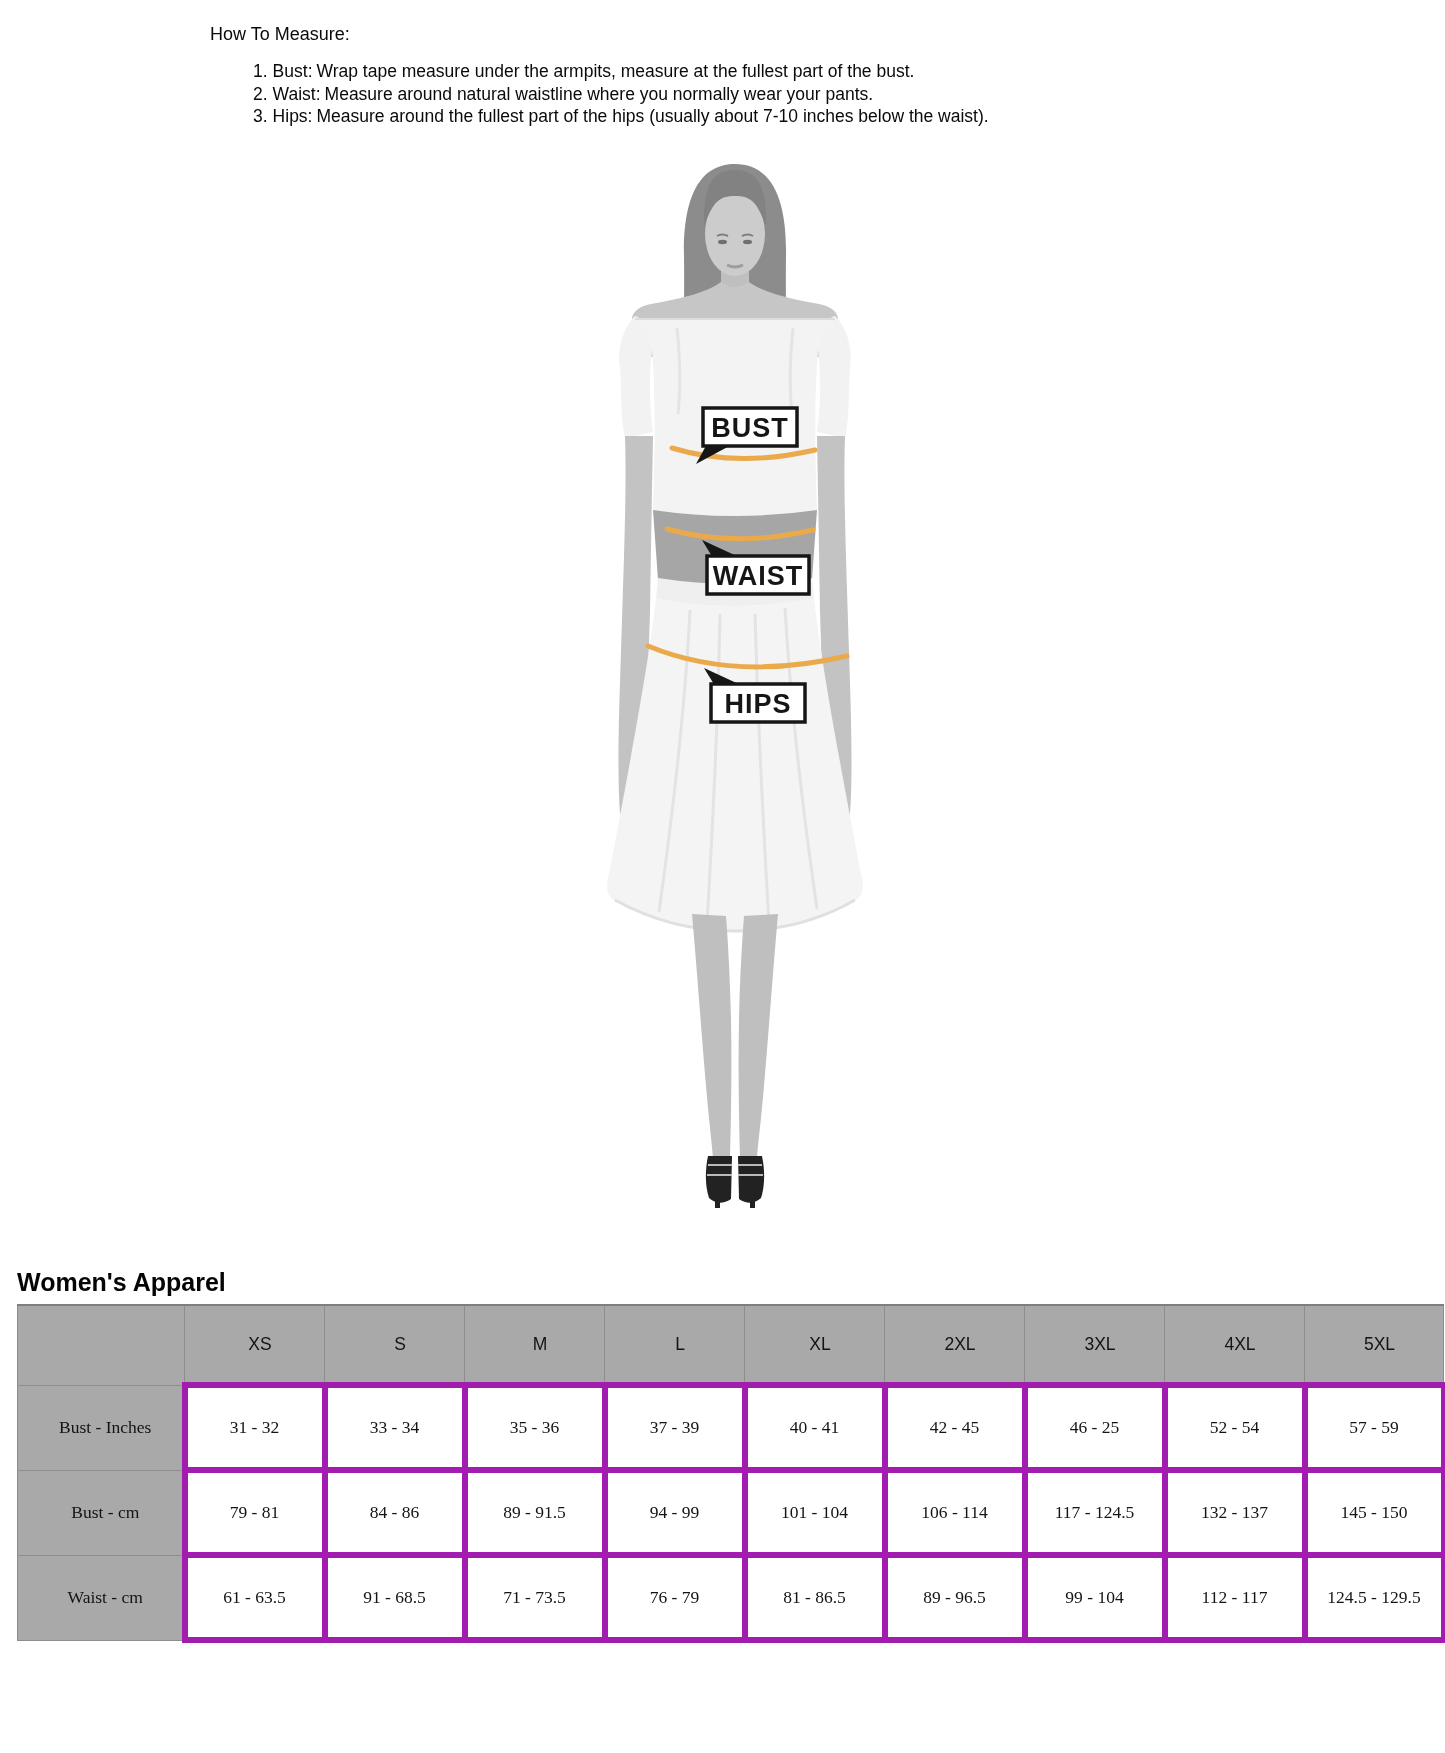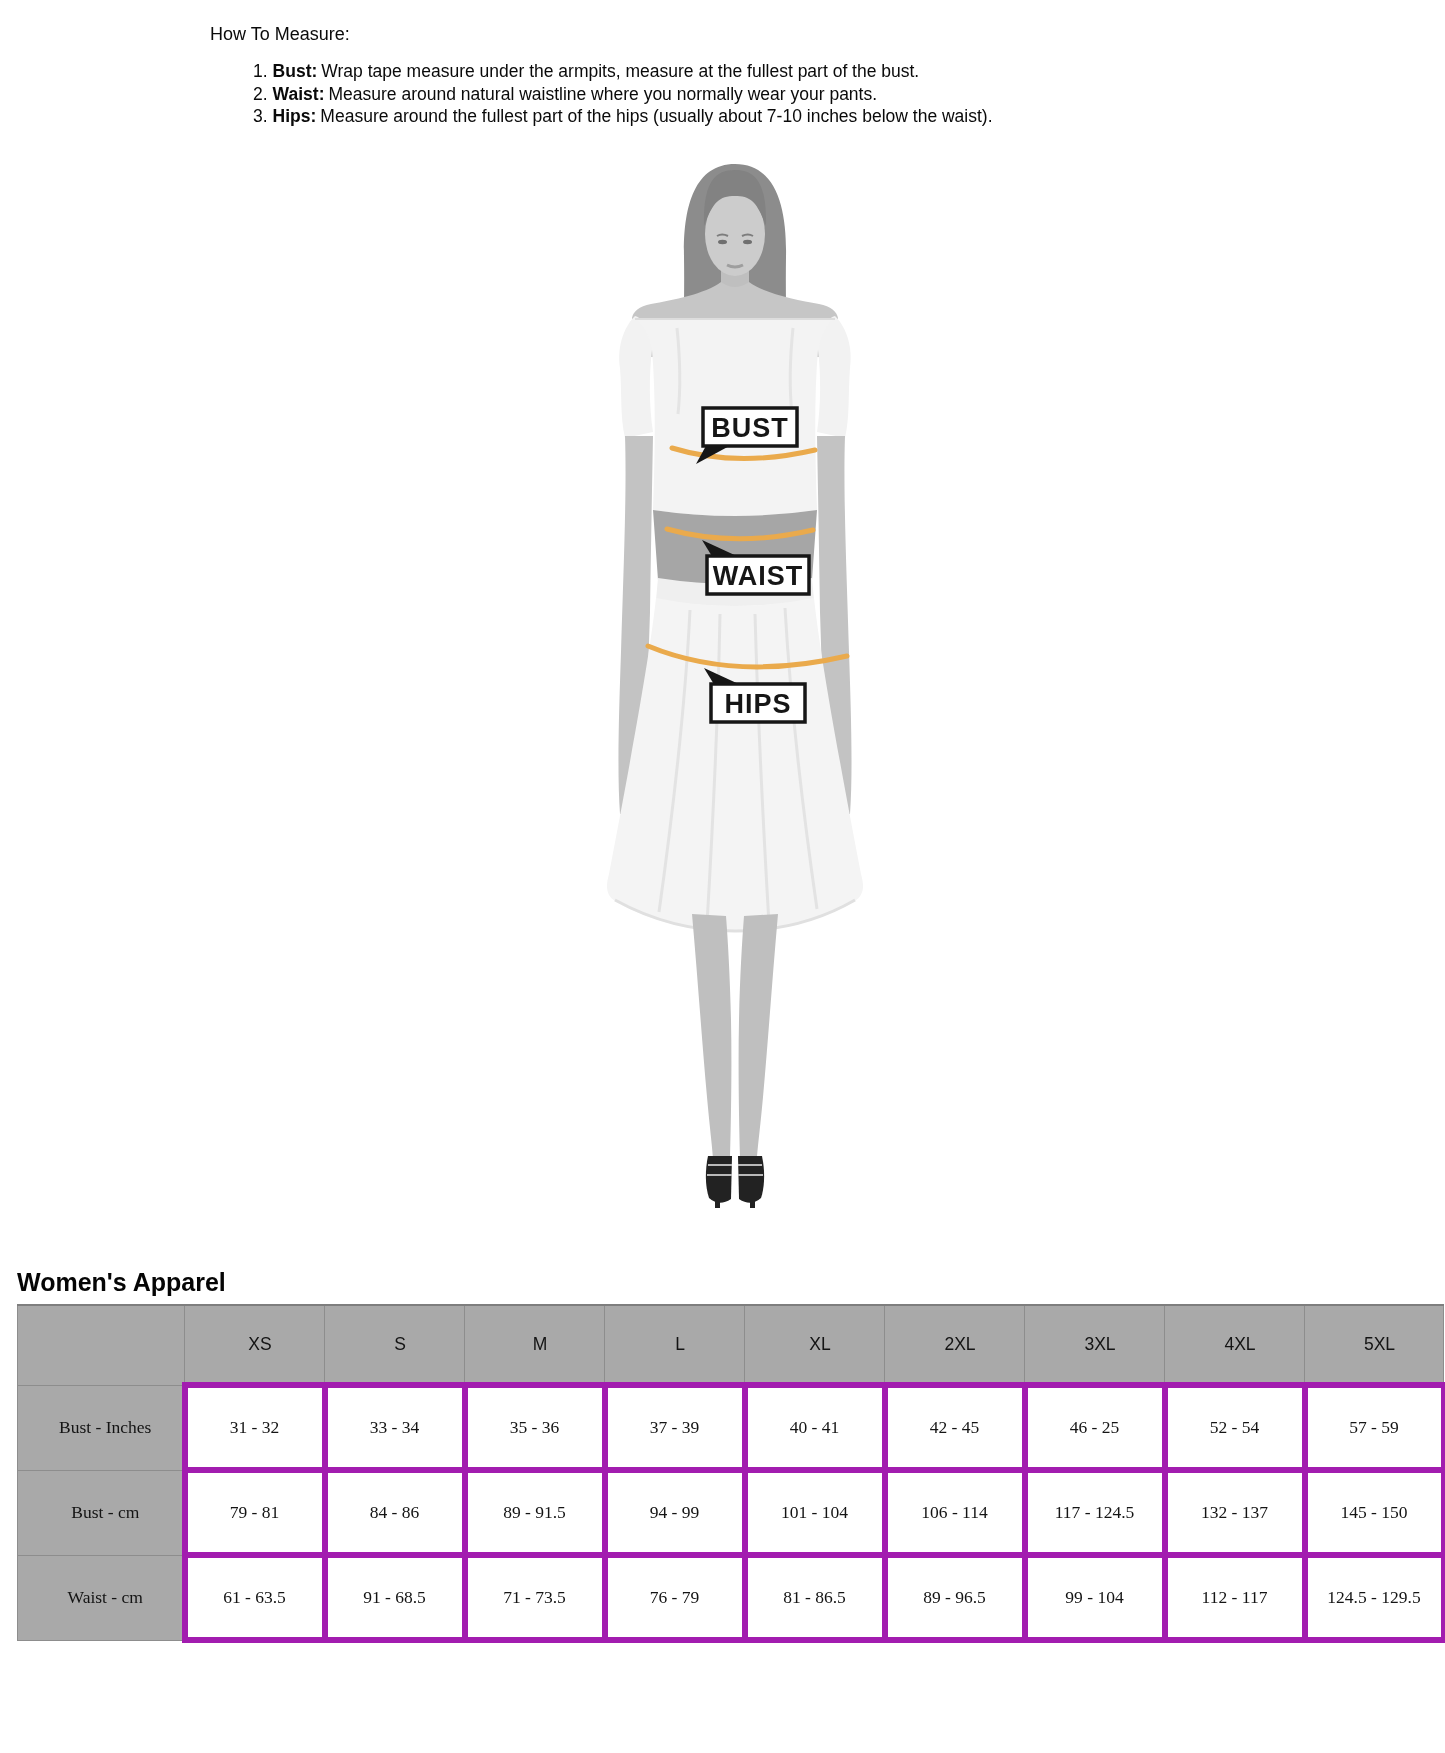--- a/index.html
+++ b/index.html
@@ -4,21 +4,21 @@
 <style>
   * { box-sizing: border-box; margin: 0; padding: 0; }
   html, body { width: 1445px; height: 1753px; background: #ffffff; overflow: hidden; }
   body { font-family: "Liberation Sans", "DejaVu Sans", sans-serif; color: #111; }
   .page { position: relative; width: 1445px; height: 1753px; background: #fff; margin-top: 12px; }
 
   .htm-title { position: absolute; left: 210px; top: 12px; font-size: 18px; color: #0a0a0a; }
 
   .steps { position: absolute; left: 253px; top: 48px; font-size: 17.5px; line-height: 22.6px; color: #0a0a0a; }
   .step .num { margin-right: 5px; }
-  .step .lbl { font-weight: bold; text-align: right; }
+  .step .lbl { font-weight: normal; text-align: right; }
   .step .txt { margin-left: 4px; }
 
   .model-wrap { position: absolute; left: 555px; top: 140px; width: 360px; height: 1060px; }
   .model-wrap svg { display: block; width: 360px; height: 1060px; }
   .tag-text { font-size: 27px; font-weight: bold; fill: #161616; letter-spacing: 1px;
               font-family: "Liberation Sans", "DejaVu Sans", sans-serif; }
 
   .fit-note { position: absolute; left: 90px; top: 1196px; width: 1300px; font-size: 17.5px; color: #0a0a0a; }
 
   .section-title { position: absolute; left: 17px; top: 1256px; font-size: 25px; font-weight: bold; color: #050505; }

